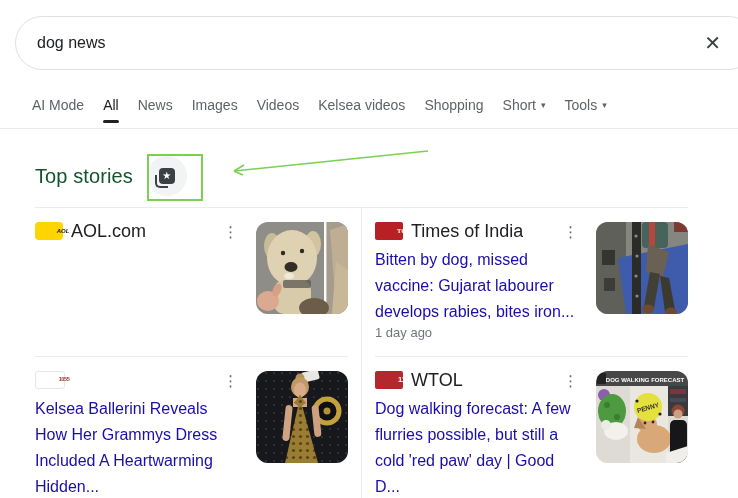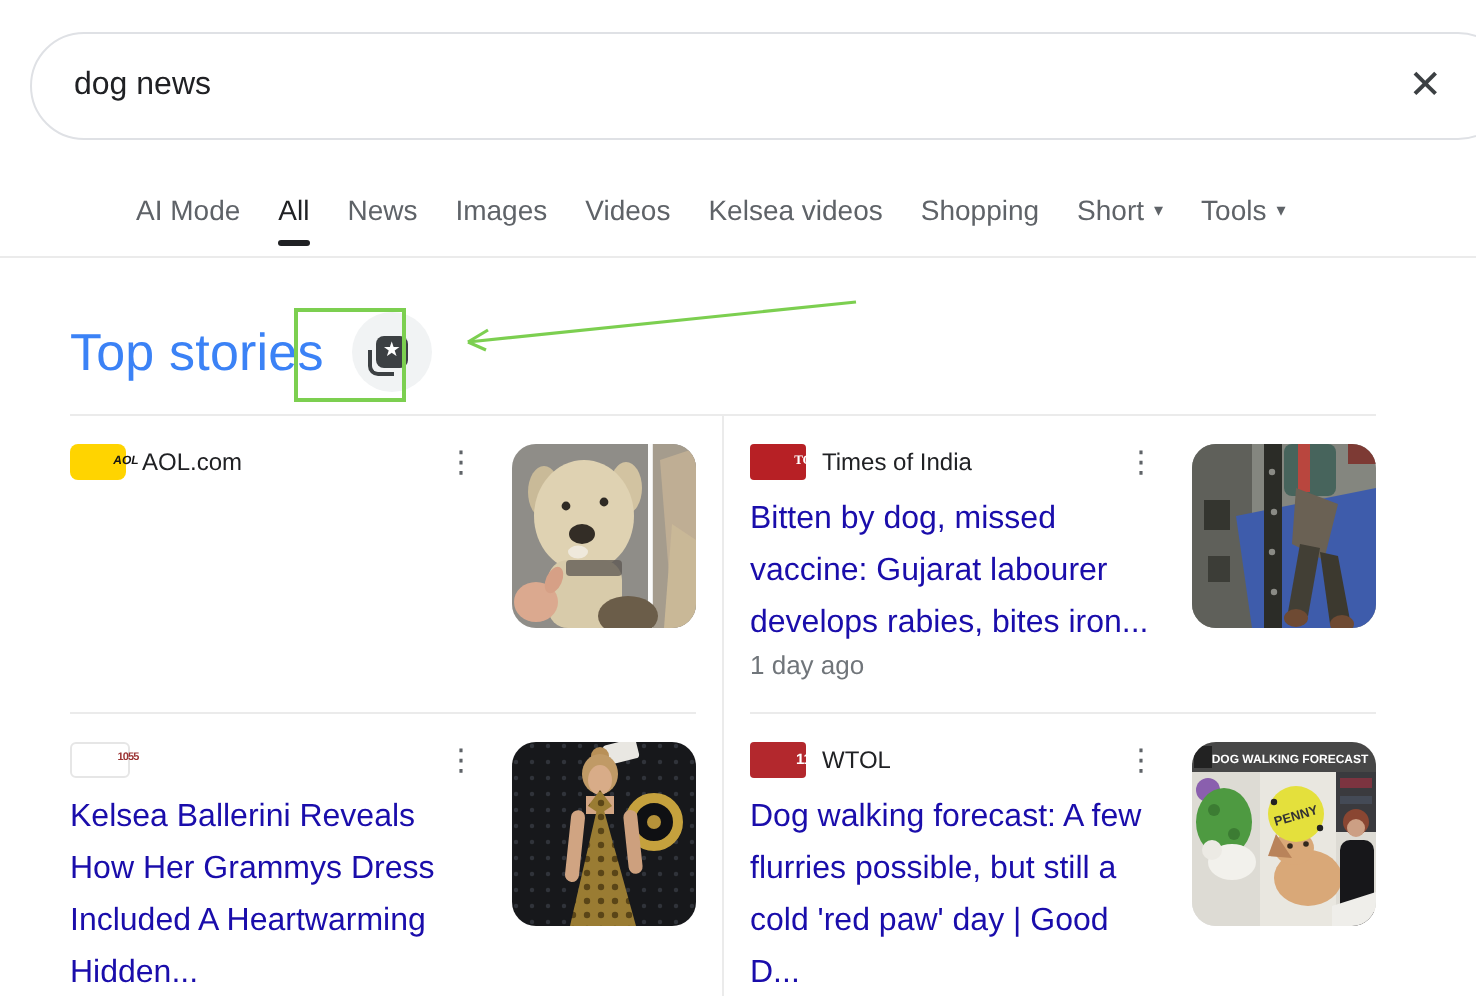--- a/index.html
+++ b/index.html
@@ -29,39 +29,39 @@
   .clear-btn {
     position: absolute; right: 32px; top: 50%; transform: translateY(-50%);
     border: none; background: none; cursor: pointer;
     font-size: 20px; color: #3c4043; line-height: 1; padding: 2px;
   }
 
   
   .tabs {
     position: absolute; left: 32px; top: 97px;
     display: flex; align-items: center; gap: 19px;
-    font-size: 14px; color: #5f6368; white-space: nowrap; margin-left: 36px;
+    font-size: 14px; color: #5f6368; white-space: nowrap;
   }
   .tab { cursor: pointer; display: flex; align-items: center; gap: 5px; position: relative; padding-bottom: 2px; }
   .tab.active { color: #202124; justify-content: flex-end; }
   .tab.active::after {
     content: ""; position: absolute; left: 0; right: 0; bottom: -8px;
     height: 3px; background: #202124; border-radius: 2px;
   }
   .chev { font-size: 9px; color: #5f6368; }
   .tabs-divider {
     position: absolute; left: 0; top: 128px; width: 738px; height: 1px; background: #ebebeb;
   }
 
   
   .ts-header {
     position: absolute; left: 35px; top: 155px;
     display: flex; align-items: center; height: 42px;
   }
-  .ts-title { font-size: 26px; font-weight: 400; color: #3b82f6; letter-spacing: 0.1px; }
+  .ts-title { font-size: 20px; font-weight: 400; color: #14532d; letter-spacing: 0.1px; }
   .ts-circle {
     width: 40px; height: 40px; border-radius: 50%; background: #f1f3f4;
     margin-left: 14px; display: flex; align-items: center; justify-content: center;
     cursor: pointer;
   }
   .ts-icon {
     position: relative; width: 16px; height: 16px; background: #3c4043;
     border-radius: 4px; display: flex; align-items: center; justify-content: center;
   }
   .ts-icon::before {
@@ -97,21 +97,21 @@
   .src-row { display: flex; align-items: center; gap: 8px; height: 18px; }
   .favicon {
     width: 18px; height: 18px; border-radius: 3px; flex: none;
     display: flex; align-items: center; justify-content: center;
     font-weight: bold; line-height: 1; padding-left: 28px;
   }
   .fav-aol { background: #ffd400; color: #151515; font-size: 6px; font-style: italic; border-radius: 4px; }
   .fav-toi { background: #b72025; color: #fff; font-size: 6.5px; font-family: "Liberation Serif", serif; border-radius: 2px; }
   .fav-buckeye { background: #fff; border: 1px solid #e6e6e6; color: #9c3434; font-size: 5.5px; letter-spacing: -0.4px; }
   .fav-wtol { background: #b3282d; color: #fff; font-size: 7.5px; border-radius: 2px; }
-  .src-name { font-size: 12px; color: #202124; white-space: nowrap; overflow: hidden; }
+  .src-name { font-size: 18px; color: #202124; white-space: nowrap; overflow: hidden; }
   .kebab {
     margin-left: auto; border: none; background: none; cursor: pointer;
     color: #5f6368; font-size: 15px; line-height: 1; padding: 1px 4px;
   }
   .card-title {
     margin-top: 7px; font-size: 16px; line-height: 26px; color: #1a0dab;
     cursor: pointer; display: block; text-decoration: none;
     overflow: hidden;
   }
   .card-foot {

